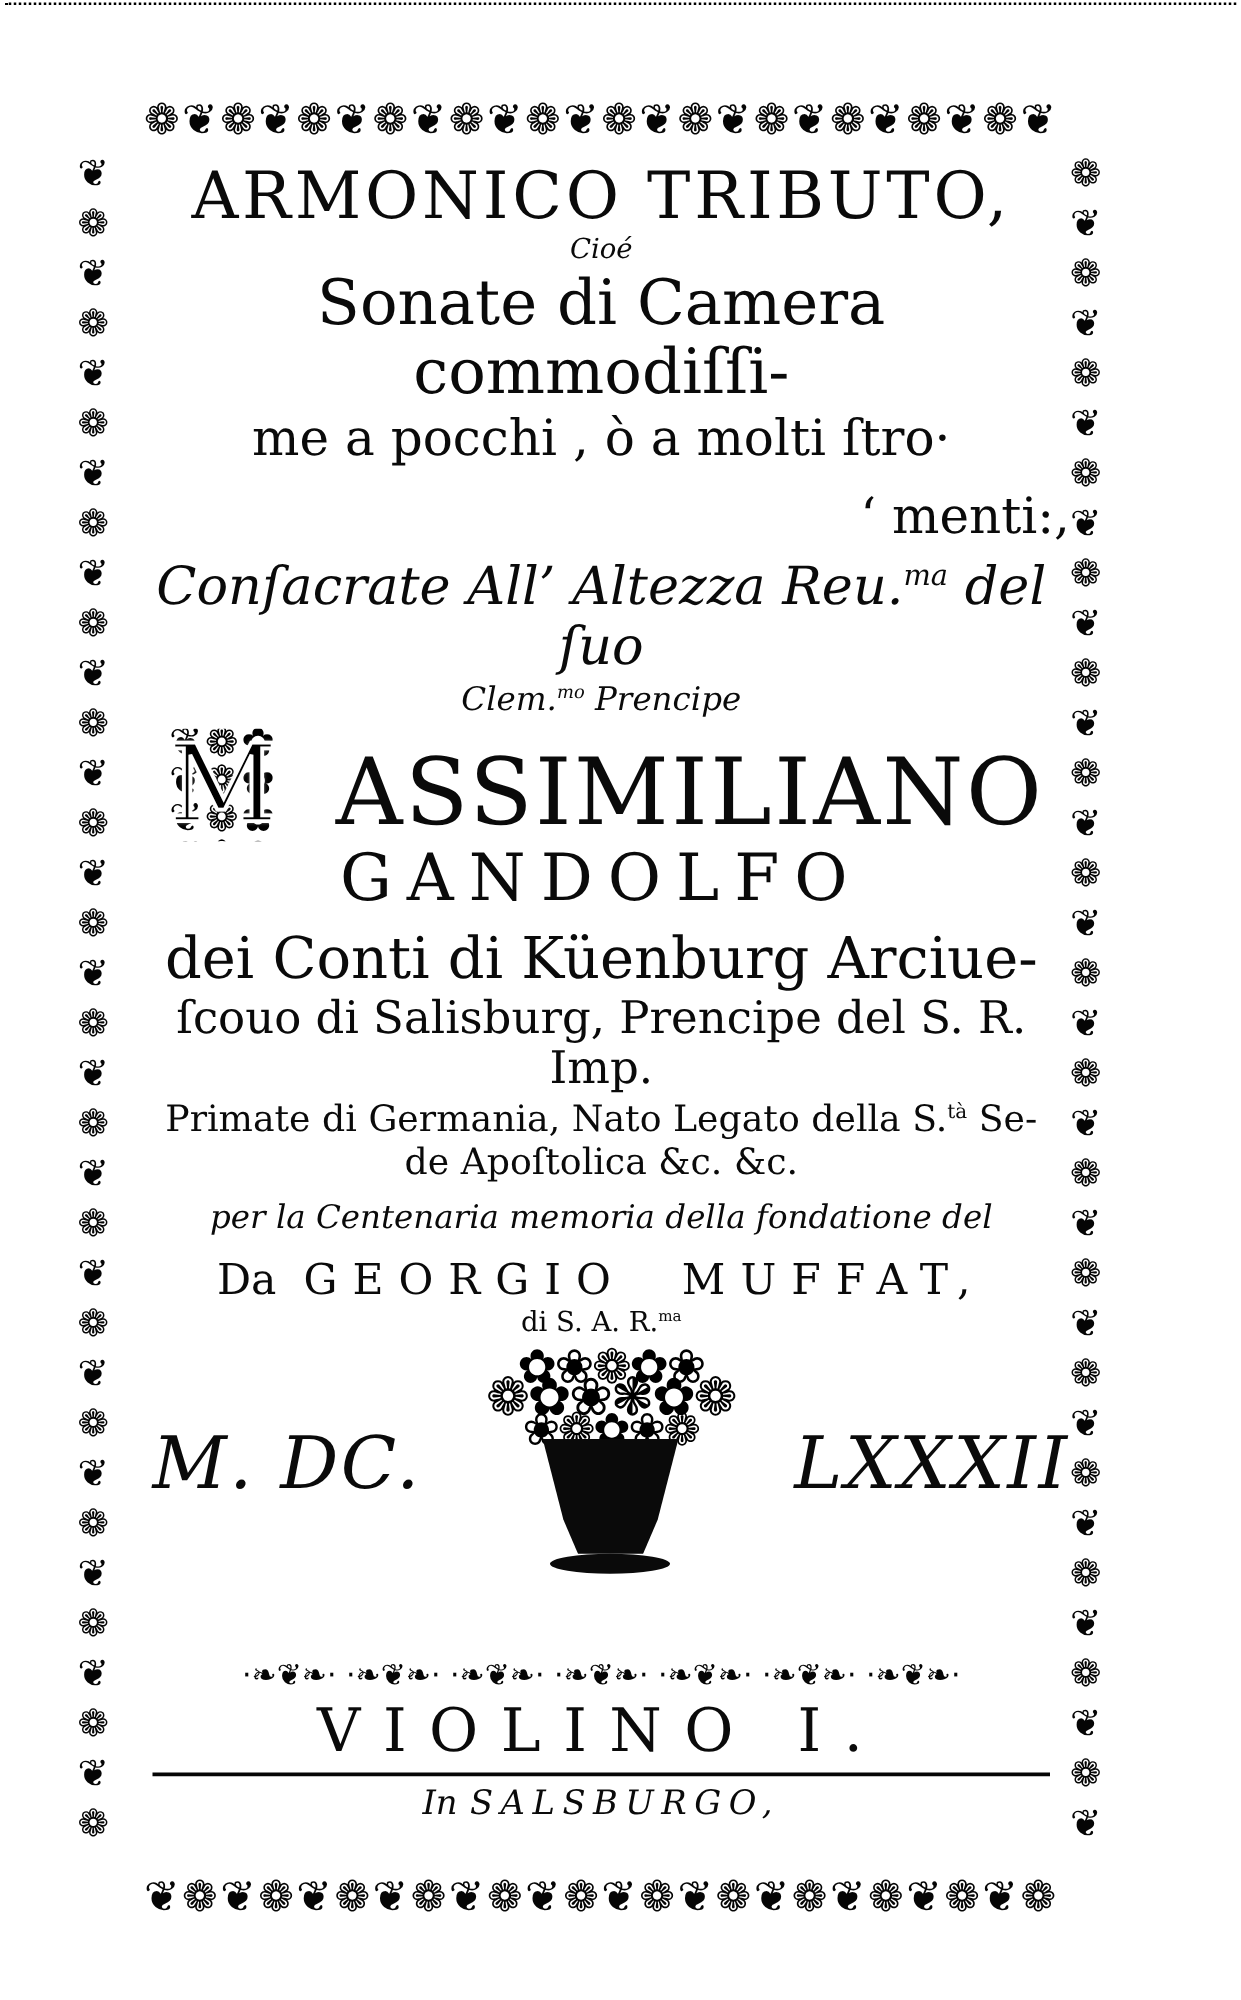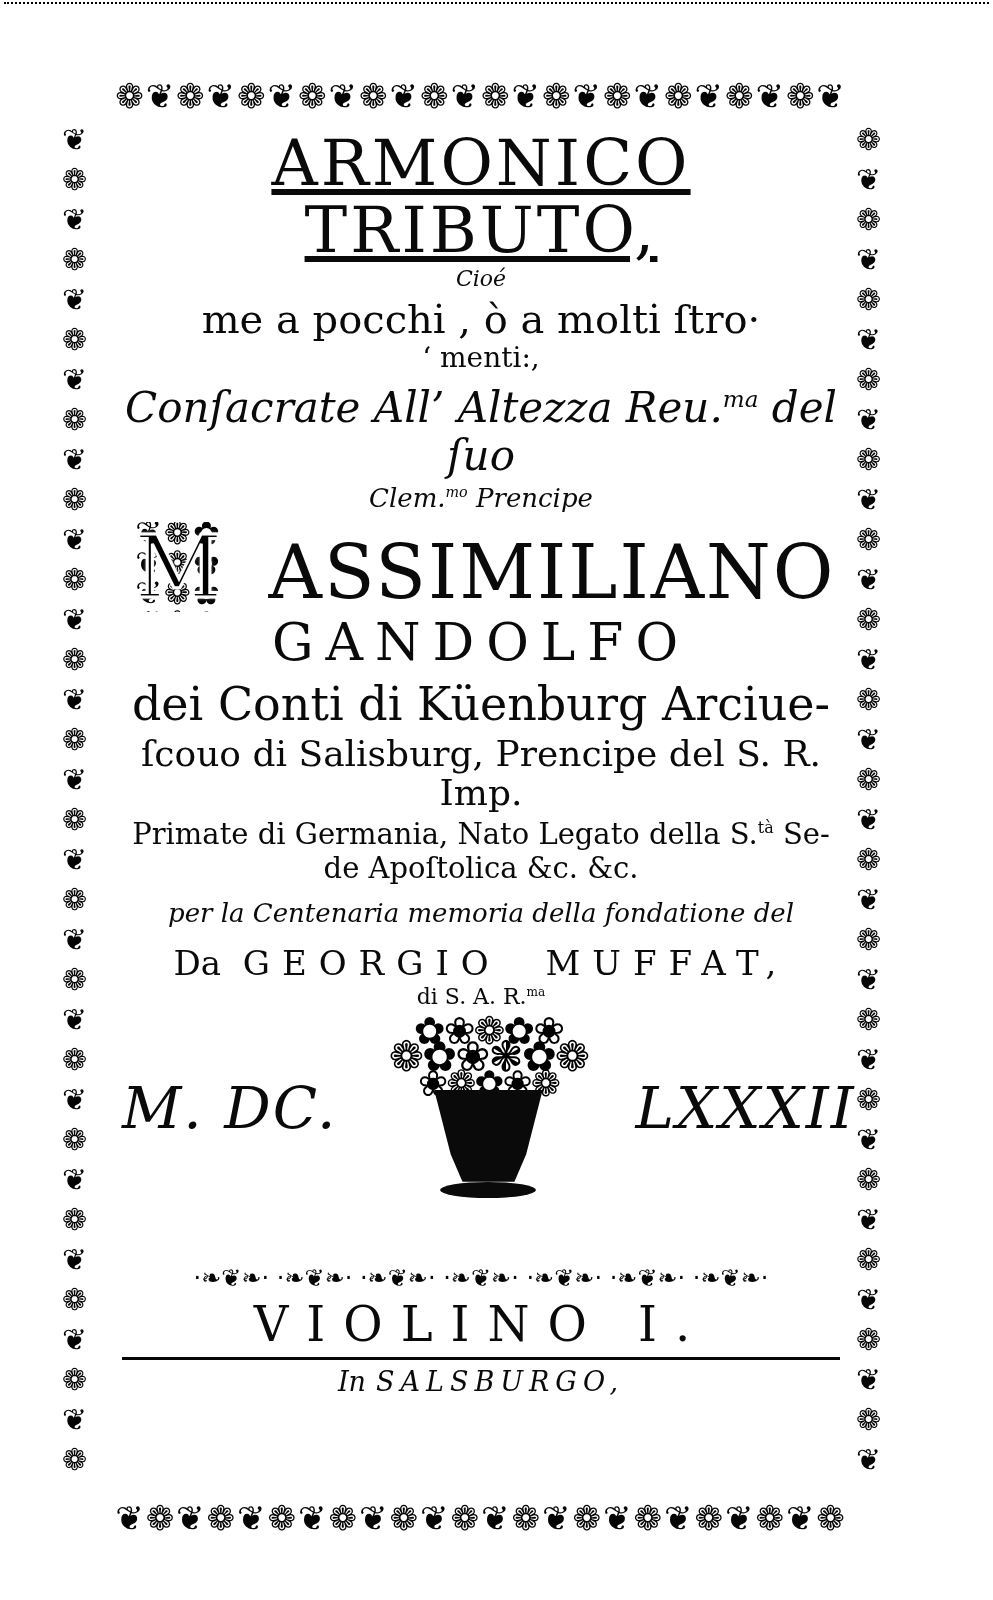--- a/index.html
+++ b/index.html
@@ -26,25 +26,25 @@
   .frame-mid { flex:1 1 auto; display:flex; overflow:hidden; }
   .border-col {
     flex:0 0 44px; width:44px; overflow:hidden;
     font-family:"DejaVu Sans", sans-serif;
     font-size:30px; line-height:40px; letter-spacing:60px;
     word-break:break-all; white-space:normal; text-align:center; color:#050505;
   }
   .content {
     flex:1 1 auto; text-align:center; padding-top:10px; overflow:hidden;
   }
-  .t-main  { font-size:64px; letter-spacing:3px; line-height:1.05;text-decoration:underline; }
+  .t-main  { font-size:52px; letter-spacing:3px; line-height:1.05; }
   .t-cioe  { font-style:italic; font-size:22px; line-height:1.2; margin-top:2px; }
   .t-sub1  { font-size:50px; line-height:1.1; margin-top:2px; }
   .t-sub2  { font-size:40px; line-height:1.1; margin-top:4px; }
-  .t-sub3  { font-size:28px; line-height:1.1; margin-top:2px; }
+  .t-sub3  { font-size:40px; line-height:1.1; margin-top:18px;text-align:right; }
   .ded1    { font-style:italic; font-size:42px; line-height:1.15; margin-top:10px; }
   .ded2    { font-style:italic; font-size:26px; line-height:1.15; margin-top:4px; }
   .sup     { font-size:0.55em; vertical-align:super; }
   .name-row{ margin-top:8px; line-height:1; }
   .initial-block {
     position:relative; display:inline-block; width:104px; height:90px;
     overflow:hidden; vertical-align:-14px; margin-right:2px;
   }
   .initial-texture {
     position:absolute; inset:-4px 0 0 0;
@@ -116,20 +116,21 @@
   <div class="border-row">❁❦❁❦❁❦❁❦❁❦❁❦❁❦❁❦❁❦❁❦❁❦❁❦</div>
 
   <div class="frame-mid">
 
     <div class="border-col">❦❁❦❁❦❁❦❁❦❁❦❁❦❁❦❁❦❁❦❁❦❁❦❁❦❁❦❁❦❁❦❁❦❁</div>
 
     <div class="content">
 
       <div class="t-main">ARMONICO TRIBUTO,</div>
       <div class="t-cioe">Cioé</div>
+      <div class="t-sub1">Sonate di Camera commodiſſi-</div>
       <div class="t-sub2">me a pocchi , ò a molti ſtro·</div>
       <div class="t-sub3">‘ menti:,</div>
 
       <div class="ded1"><span>Conſacrate All’ Altezza Reu.</span><span class="sup">ma</span><span> del ſuo</span></div>
 
       <div class="ded2"><span>Clem.</span><span class="sup">mo</span><span> Prencipe</span></div>
 
       <div class="name-row">
         <span class="initial-block">
           <span class="initial-texture">❦❁✿❦❁✿❦❁✿❦❁✿❦❁✿</span>

